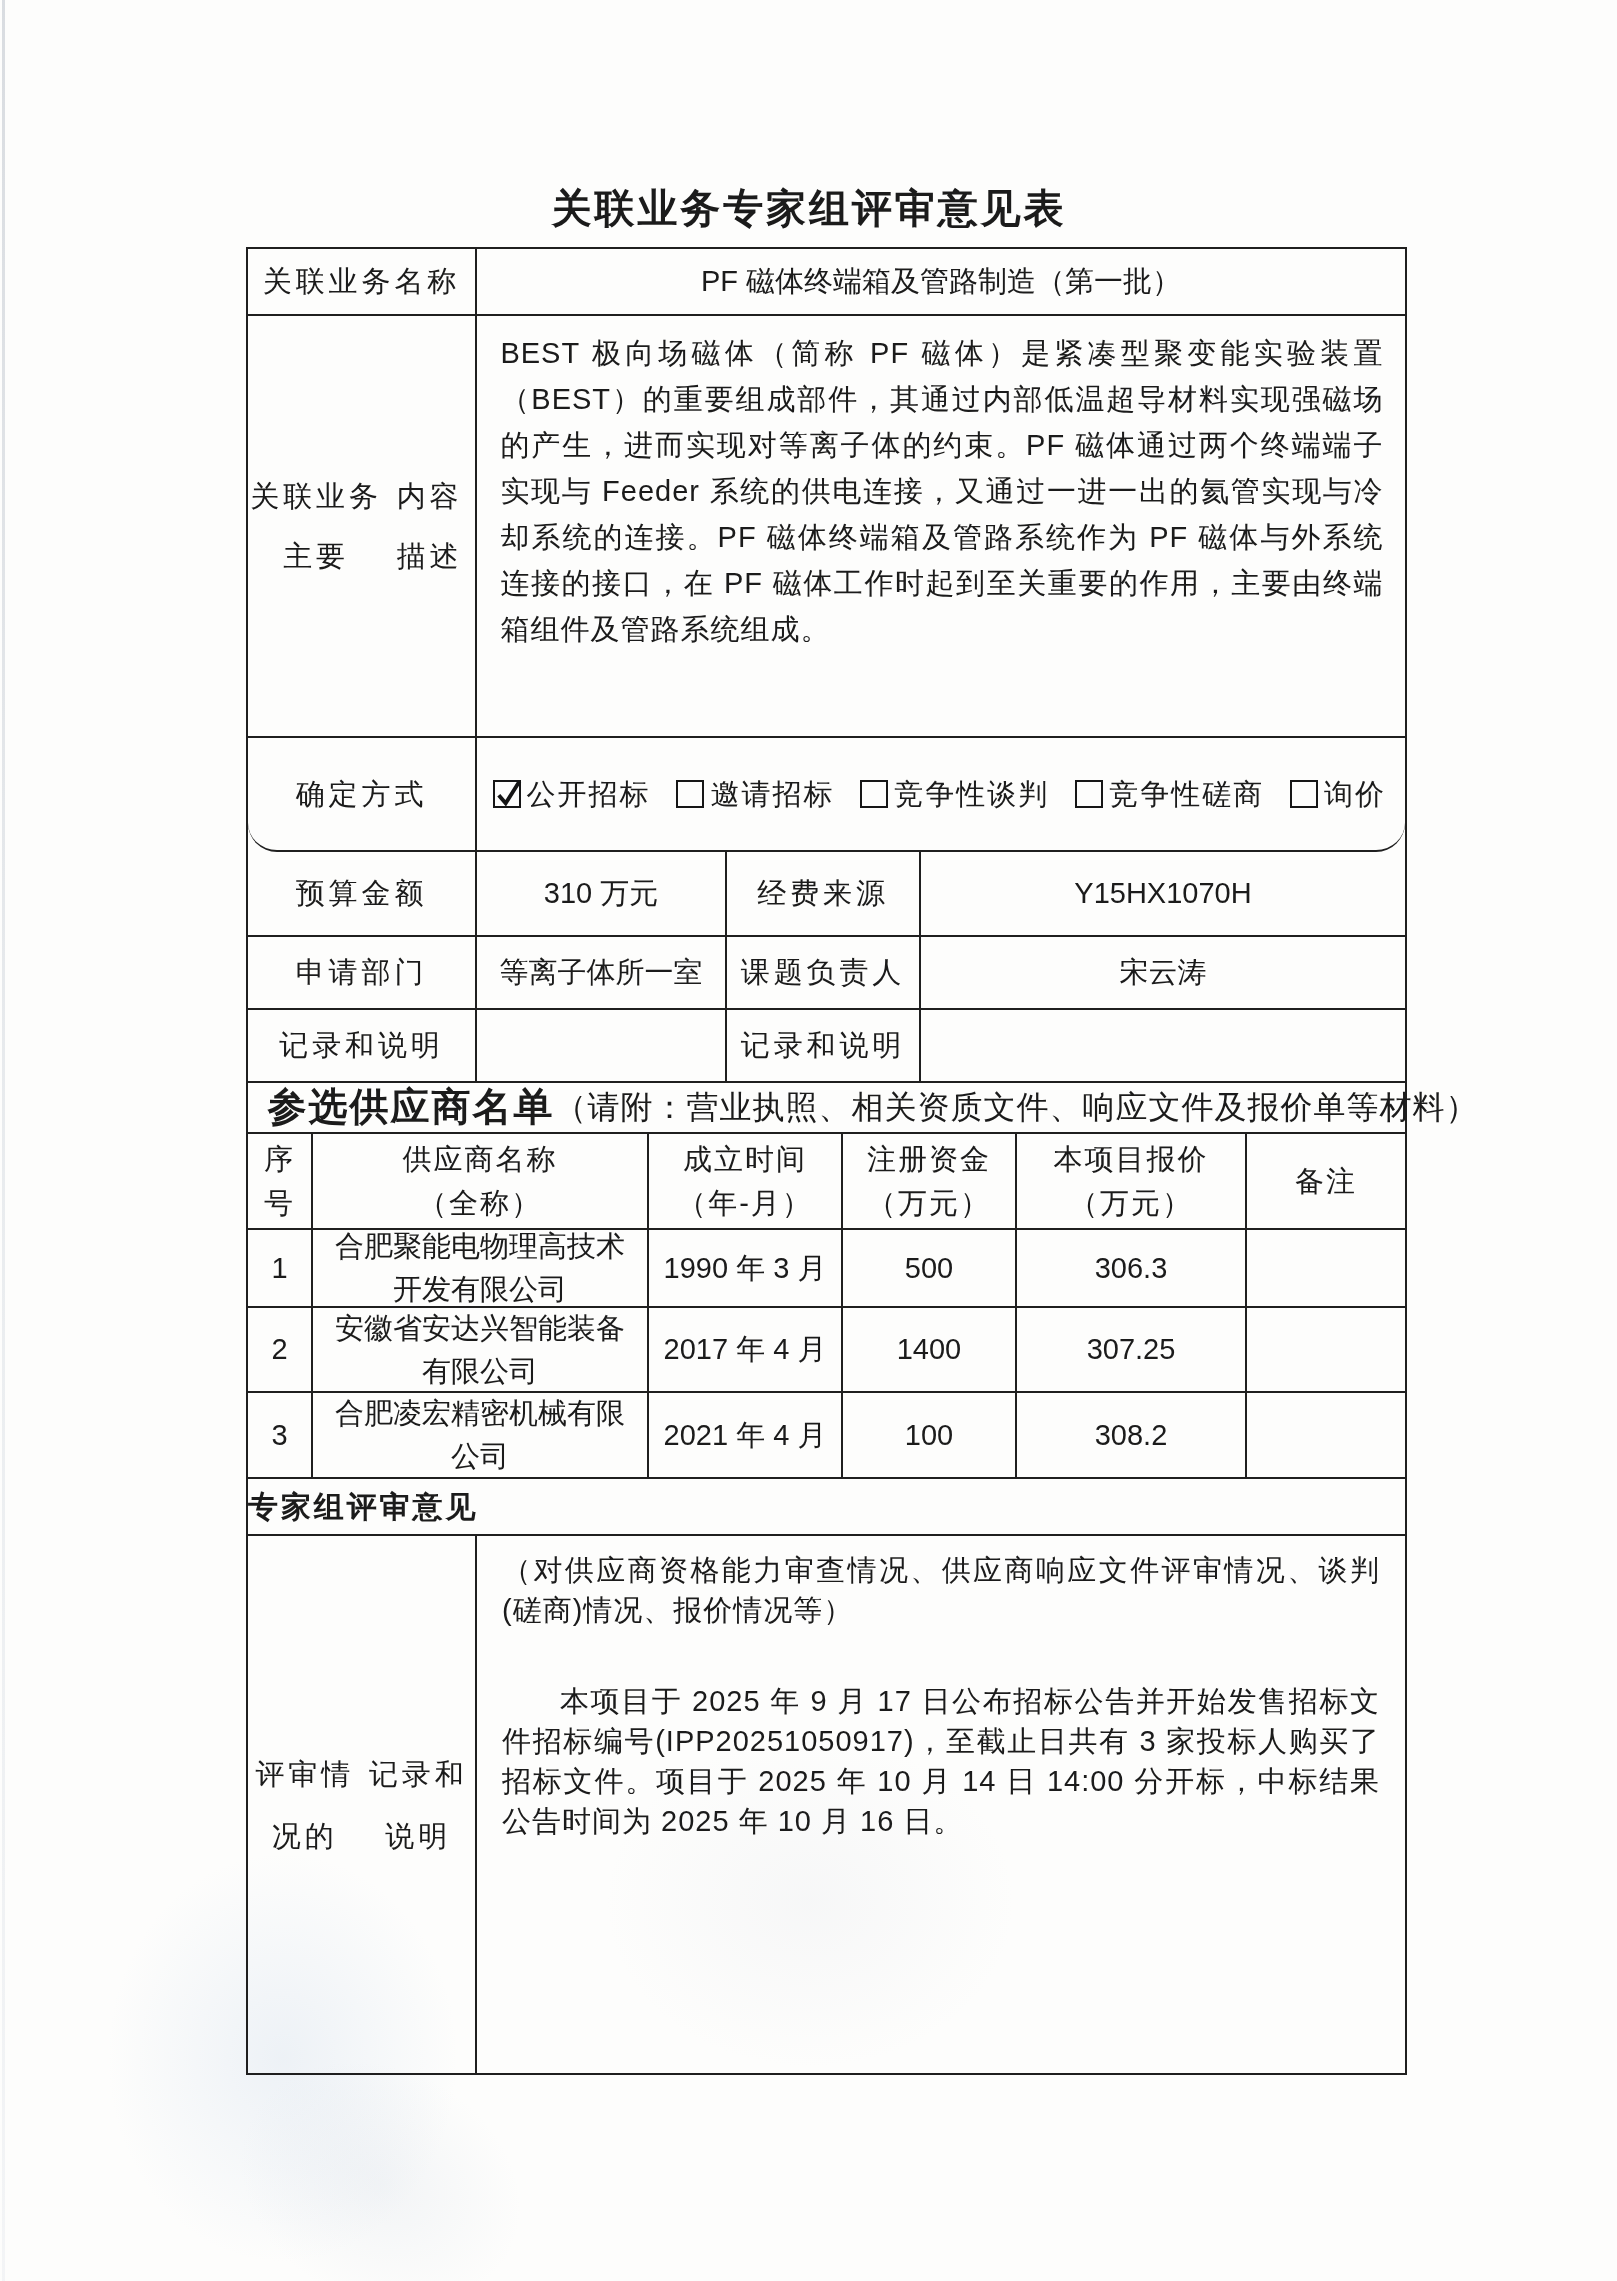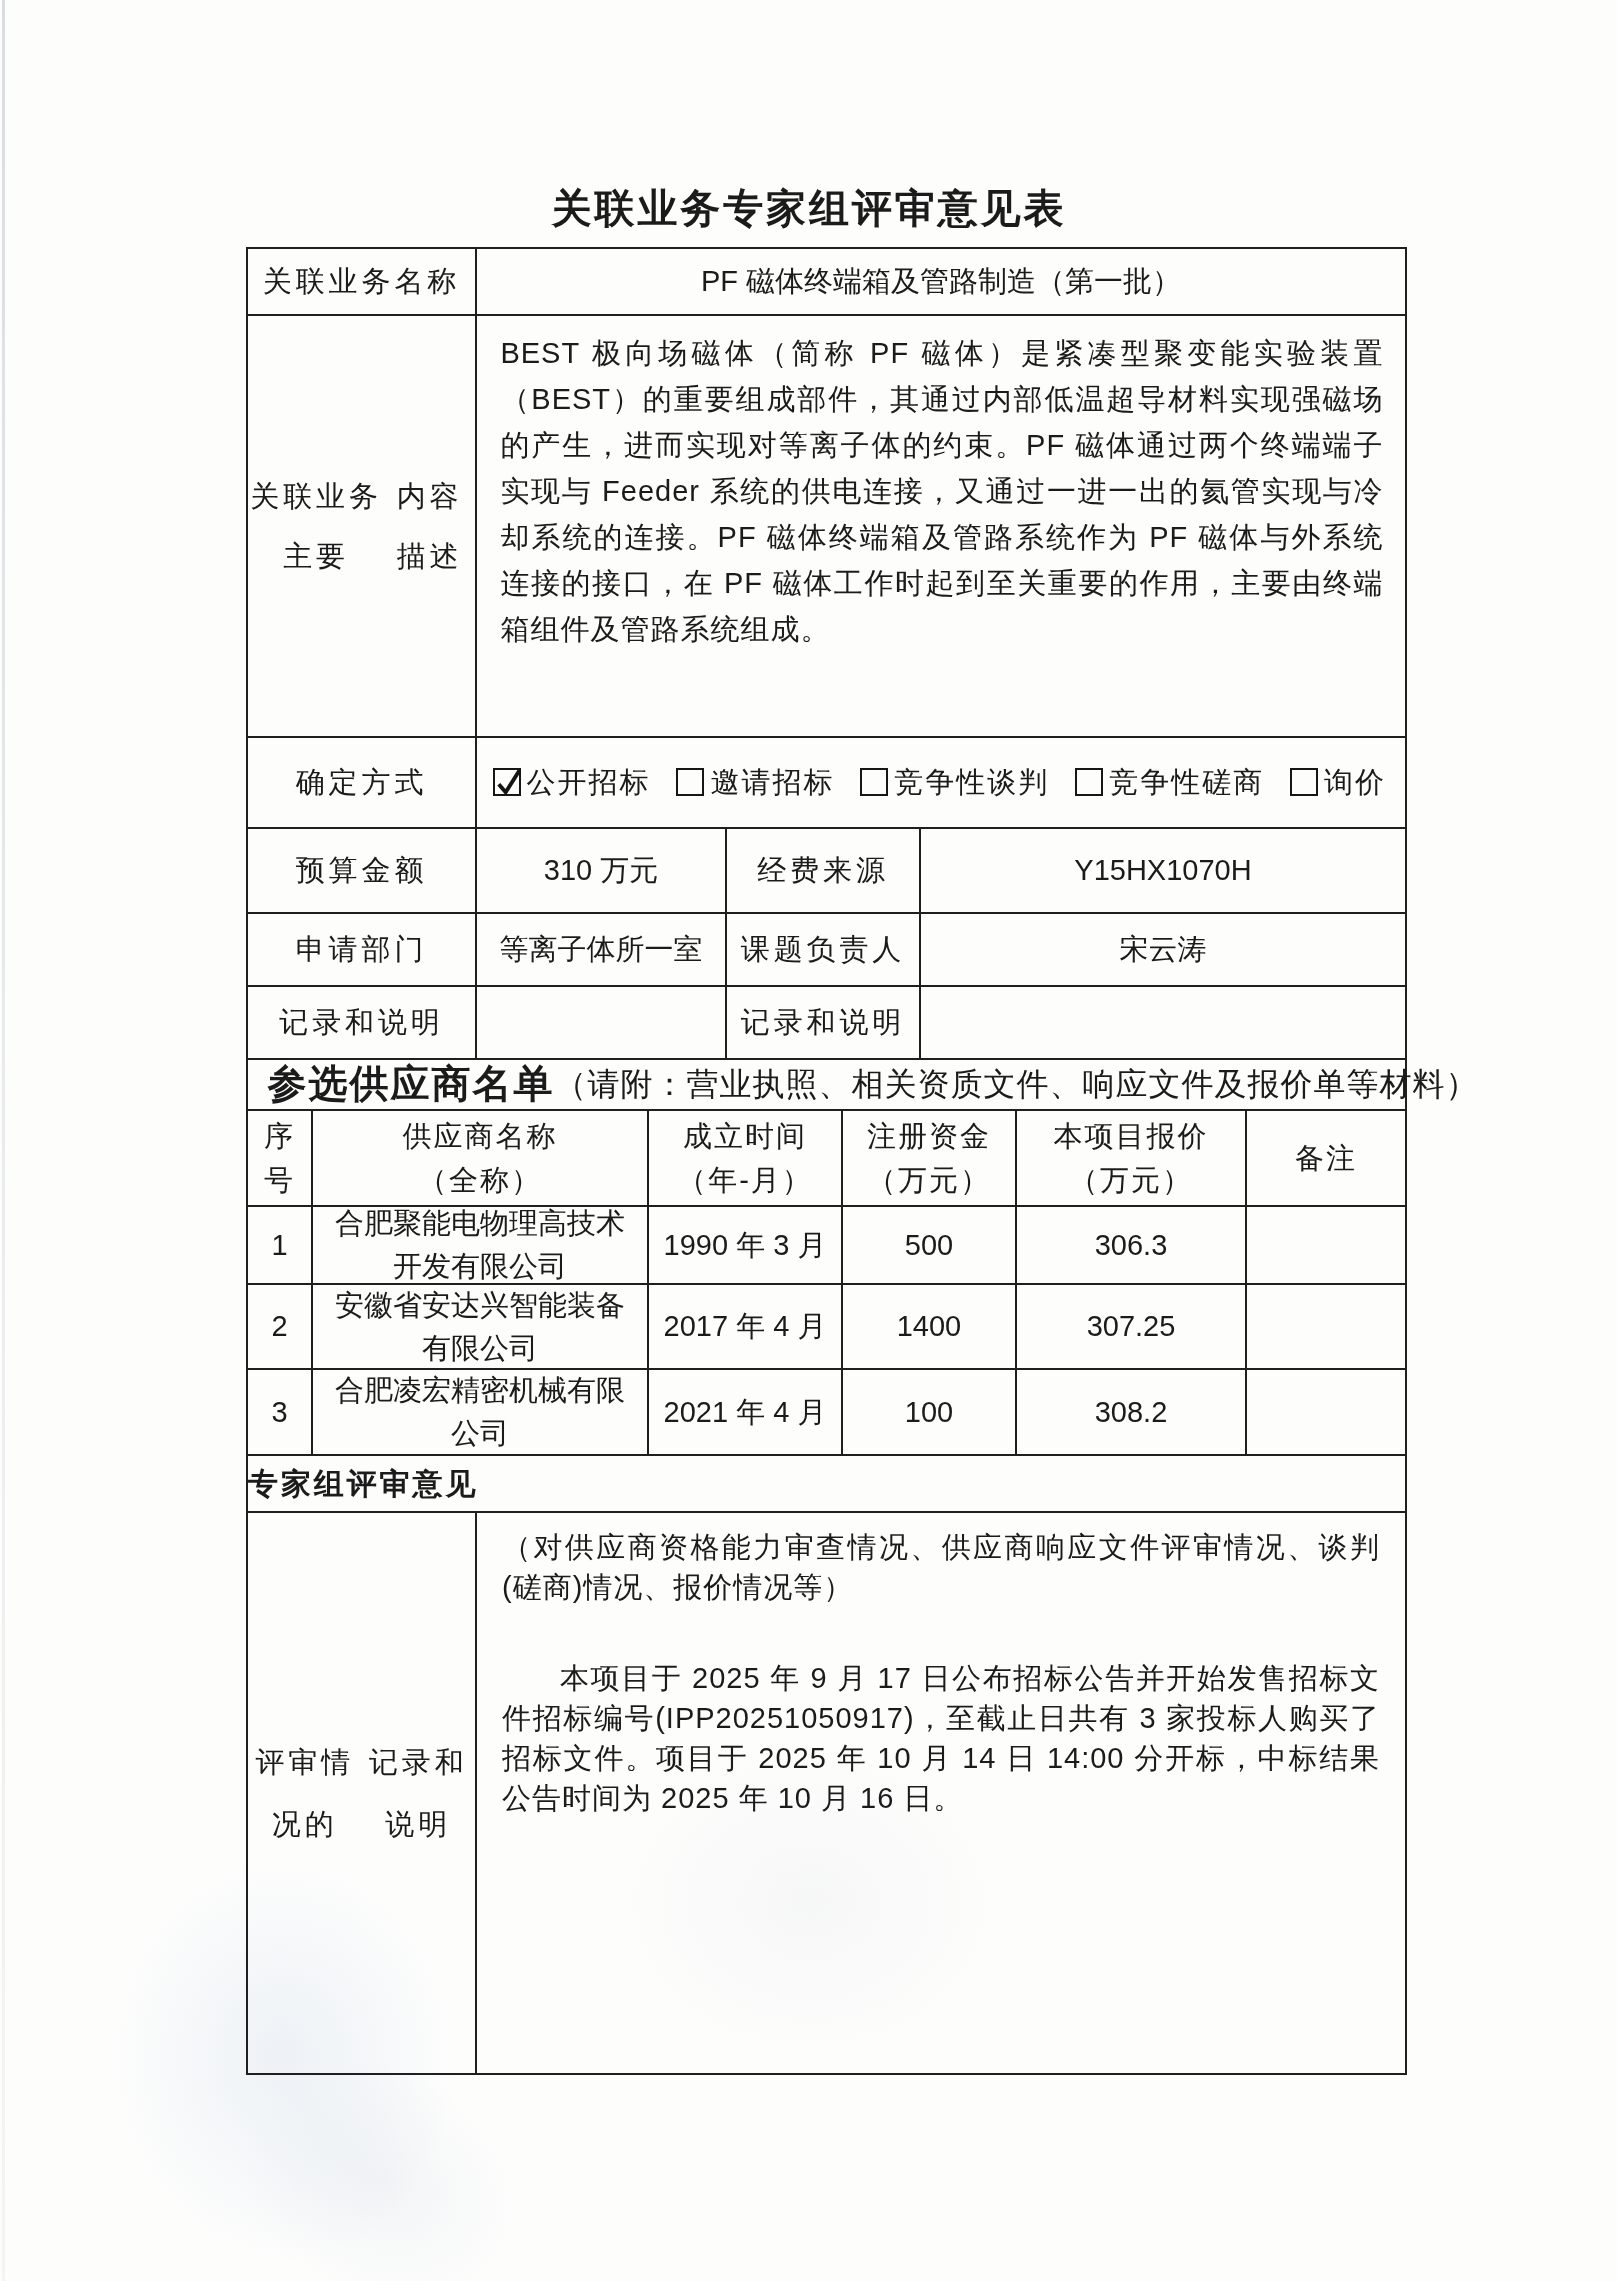--- a/index.html
+++ b/index.html
@@ -43,21 +43,21 @@
   .cell{
     border-right:2px solid var(--bc);
     display:flex;align-items:center;justify-content:center;
     text-align:center;line-height:1.45;
   }
   .cell:last-child{border-right:none;}
   .spread{letter-spacing:3.9px;}
 
   .r1{height:67px;}
   .r2{height:422px;}
-  .r3{height:91px;}
+  .r3{height:114px;border-radius:29px;}
   .r4{height:85px;}
   .r5{height:73px;}
   .r6{height:73px;}
   .r7{height:51px;}
   .r8{height:96px;}
   .r9{height:78px;}
   .r10{height:85px;}
   .r11{height:86px;}
   .r12{height:57px;}
 

